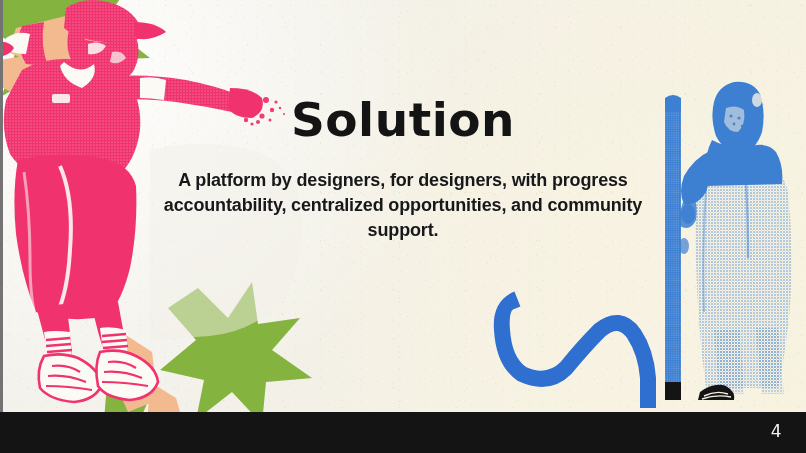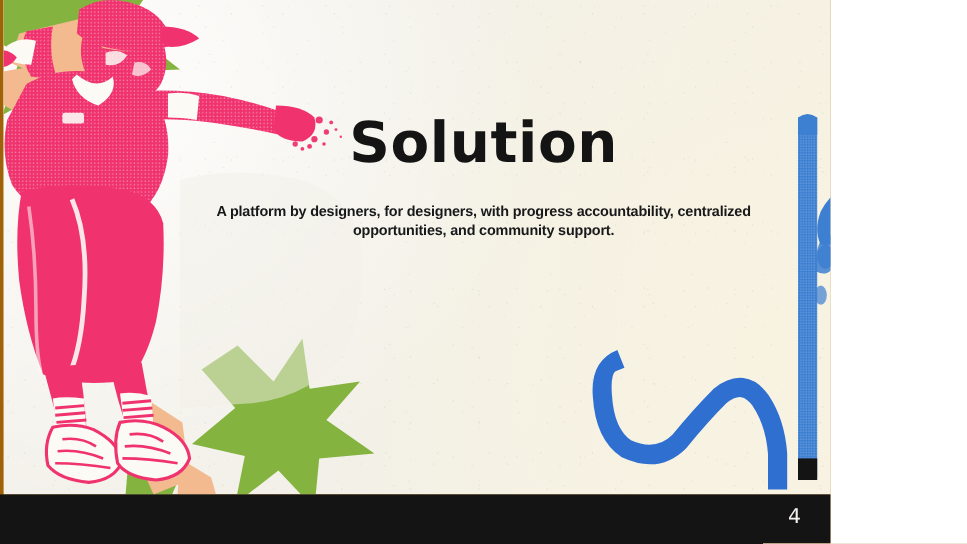--- a/index.html
+++ b/index.html
@@ -7,24 +7,24 @@
     margin: 0;
     padding: 0;
     background: #ffffff;
   }
   body {
     font-family: "Liberation Sans", sans-serif;
   }
 
   #slide {
     position: relative;
-    width: 692px;
+    width: 806px;
     height: 453px;
     overflow: hidden;
-    background: #a16207;
+    background: #737373;
     text-decoration: underline;
   }
 
   
   .paper {
     position: absolute;
     left: 3px;
     top: 0px;
     width: 803px;
     height: 412px;
@@ -103,21 +103,21 @@
     font-family: "DejaVu Sans", sans-serif;
     font-size: 47px;
     font-weight: 700;
     line-height: 1.02;
     letter-spacing: .5px;
     color: #141414;
     margin: 0 0 24px 0;
   }
   .subhead {
     font-family: "Liberation Sans", sans-serif;
-    font-size: 12px;
+    font-size: 18px;
     font-weight: bold;
     line-height: 1.38;
     color: #17181a;
     margin: 0 0 22px 0;
     letter-spacing: -.15px;
   }
   .body-copy {
     font-family: "Liberation Sans", sans-serif;
     font-size: 15.2px;
     font-weight: 400;

